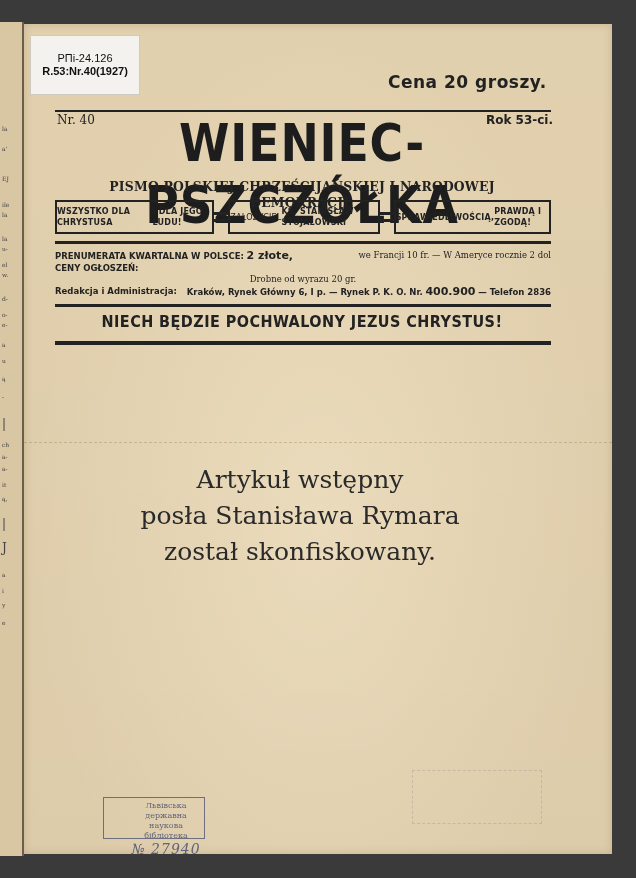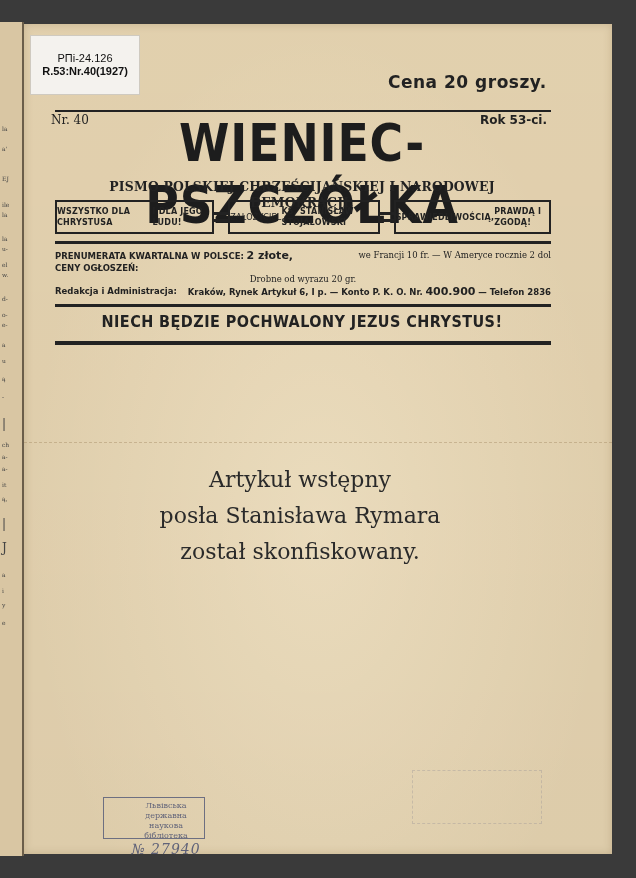--- a/index.html
+++ b/index.html
@@ -40,21 +40,21 @@
     }
     .catalog-label .l1 { font-size: 11px; line-height: 13px; }
     .catalog-label .l2 { font-size: 11px; line-height: 13px; font-weight: bold; }
 
     .price {
       position: absolute; left: 388px; top: 72px;
       font-family: "DejaVu Sans", sans-serif; font-weight: bold;
       font-size: 17px; color: #222; letter-spacing: 0.5px;
     }
     .dateline {
-      position: absolute; left: 51px; top: 94px; width: 496px;
+      position: absolute; left: 57px; top: 94px; width: 496px;
       font-size: 12px; color: #222;
       display: flex; justify-content: space-between; align-items: baseline;
     }
     .dateline .rok { font-family: "DejaVu Sans", sans-serif; font-weight: bold; font-size: 12px; margin-top: 19px; }
     .rule { position: absolute; background: #222; height: 2px; }
     .masthead {
       position: absolute; left: 52px; top: 112px; width: 500px; text-align: center;
       font-family: "DejaVu Sans", sans-serif; font-weight: bold;
       font-size: 52px; line-height: 62px; color: #1d1d1d;
       letter-spacing: 1px;
@@ -94,21 +94,21 @@
     .subs .center { text-align: center; }
     .subs .serif { font-family: "DejaVu Serif", serif; }
     .slogan {
       position: absolute; left: 52px; top: 312px; width: 500px; text-align: center;
       font-family: "DejaVu Sans", sans-serif; font-weight: bold; font-size: 16px; color: #222;
       letter-spacing: 0.5px;
       transform: scaleX(0.9); transform-origin: center;
     }
     .notice {
       position: absolute; left: 100px; top: 462px; width: 400px; text-align: center;
-      font-family: "DejaVu Serif", serif; font-size: 22px; line-height: 36px; color: #2a2a2a;
+      font-family: "DejaVu Serif", serif; font-size: 25px; line-height: 36px; color: #2a2a2a;
     }
     .stamp {
       position: absolute; left: 103px; top: 797px; width: 102px; height: 42px;
       border: 1px solid #5a5f7a; color: #4a5070;
       font-family: "DejaVu Serif", serif; font-size: 8px; text-align: center; line-height: 10px;
       padding-top: 3px; box-sizing: border-box;
       opacity: 0.85;
       padding-left: 24px;
     }
     .stamp .num { font-size: 14px; font-style: italic; line-height: 16px; letter-spacing: 1px; }
@@ -205,21 +205,21 @@
   <div class="row">
     <span><b>PRENUMERATA KWARTALNA W POLSCE:</b> <span class="big">2 złote,</span></span>
     <span class="serif">we Francji 10 fr. — W Ameryce rocznie 2 dol</span>
   </div>
   <div class="row">
     <b>CENY OGŁOSZEŃ:</b>
   </div>
   <div class="center serif">Drobne od wyrazu 20 gr.</div>
   <div class="row">
     <b>Redakcja i Administracja:</b>
-    <span><b>Kraków, Rynek Artykuł 6, I p. — Konto P. K. O. Nr.</b> <span class="big">400.900</span> <b>— Telefon 2836</b></span>
+    <span><b>Kraków, Rynek Główny 6, I p. — Rynek P. K. O. Nr.</b> <span class="big">400.900</span> <b>— Telefon 2836</b></span>
   </div>
 </div>
 
 <div class="rule" style="left:55px; top:304px; width:496px; height:3px;"></div>
 
 <div class="slogan">NIECH BĘDZIE POCHWALONY JEZUS CHRYSTUS!</div>
 
 <div class="rule" style="left:55px; top:341px; width:496px; height:4px;"></div>
 
 <div class="notice">

